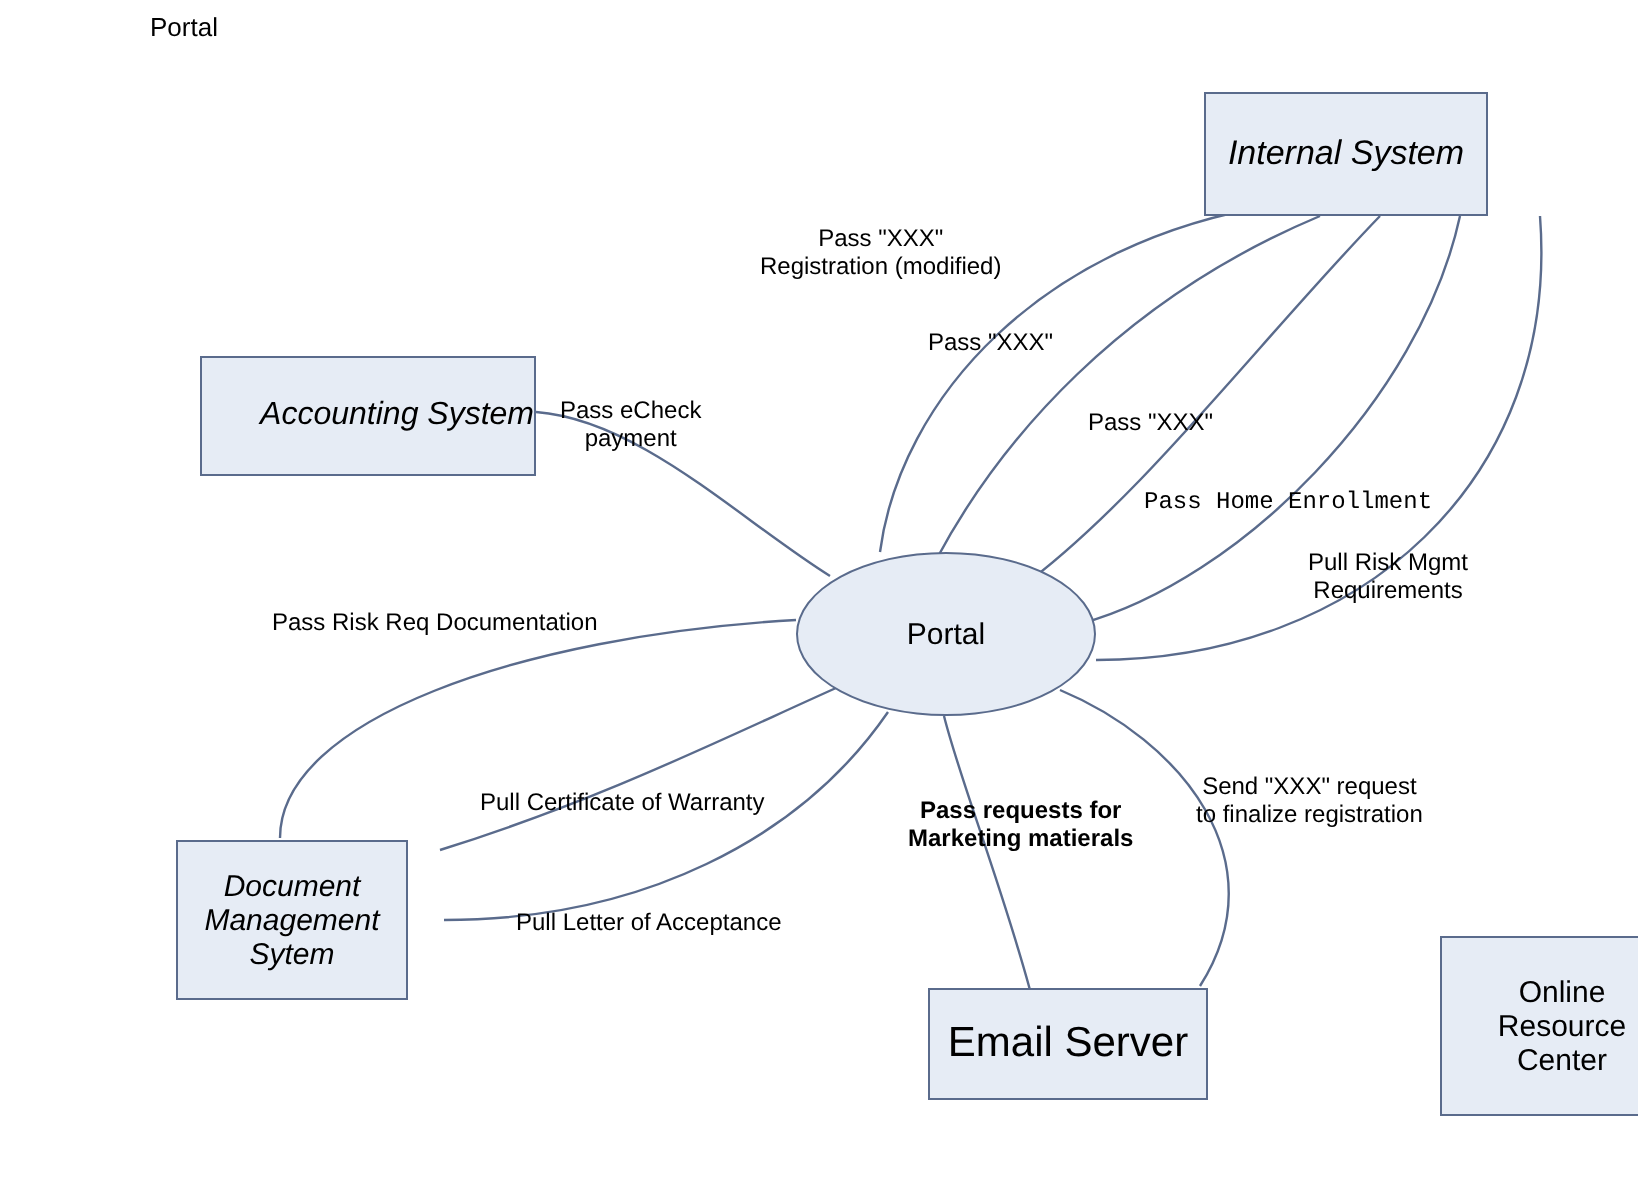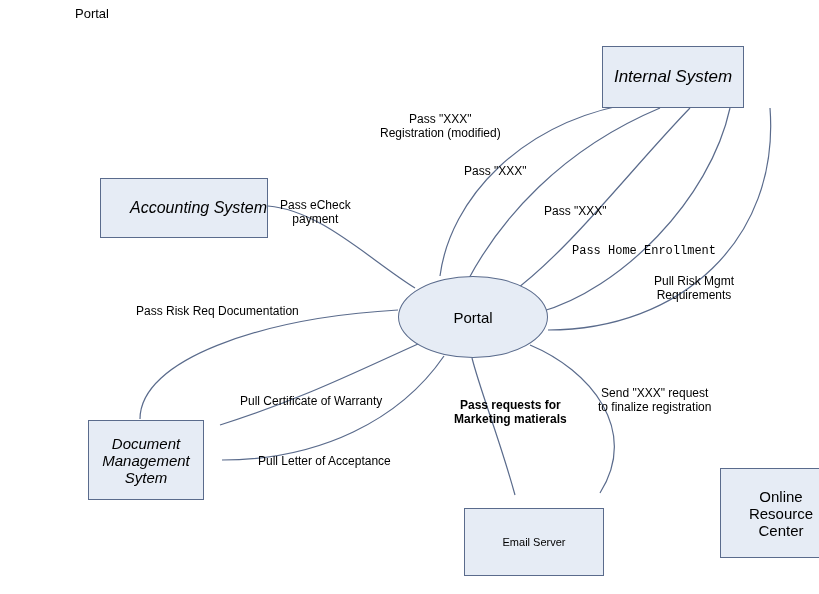--- a/index.html
+++ b/index.html
@@ -100,21 +100,21 @@
 <div class="node italic" style="left:602px; top:46px; width:142px; height:62px; font-size:17px;">
   <span>Internal System</span>
 </div>
 
 <div class="node italic" style="left:88px; top:420px; width:116px; height:80px; font-size:15px; white-space:pre;">
   <span>Document
 Management
 Sytem</span>
 </div>
 
-<div class="node" style="left:464px; top:508px; width:140px; height:68px; font-size:11px;">
+<div class="node" style="left:464px; top:494px; width:140px; height:56px; font-size:21px;">
   <span>Email Server</span>
 </div>
 
 <div class="node" style="left:720px; top:468px; width:112px; height:90px; font-size:15px; white-space:pre;padding-left:10px;">
   <span>Online
 Resource
 Center</span>
 </div>
 
 <div class="edge-label" style="left:280px; top:198px;">Pass eCheck

